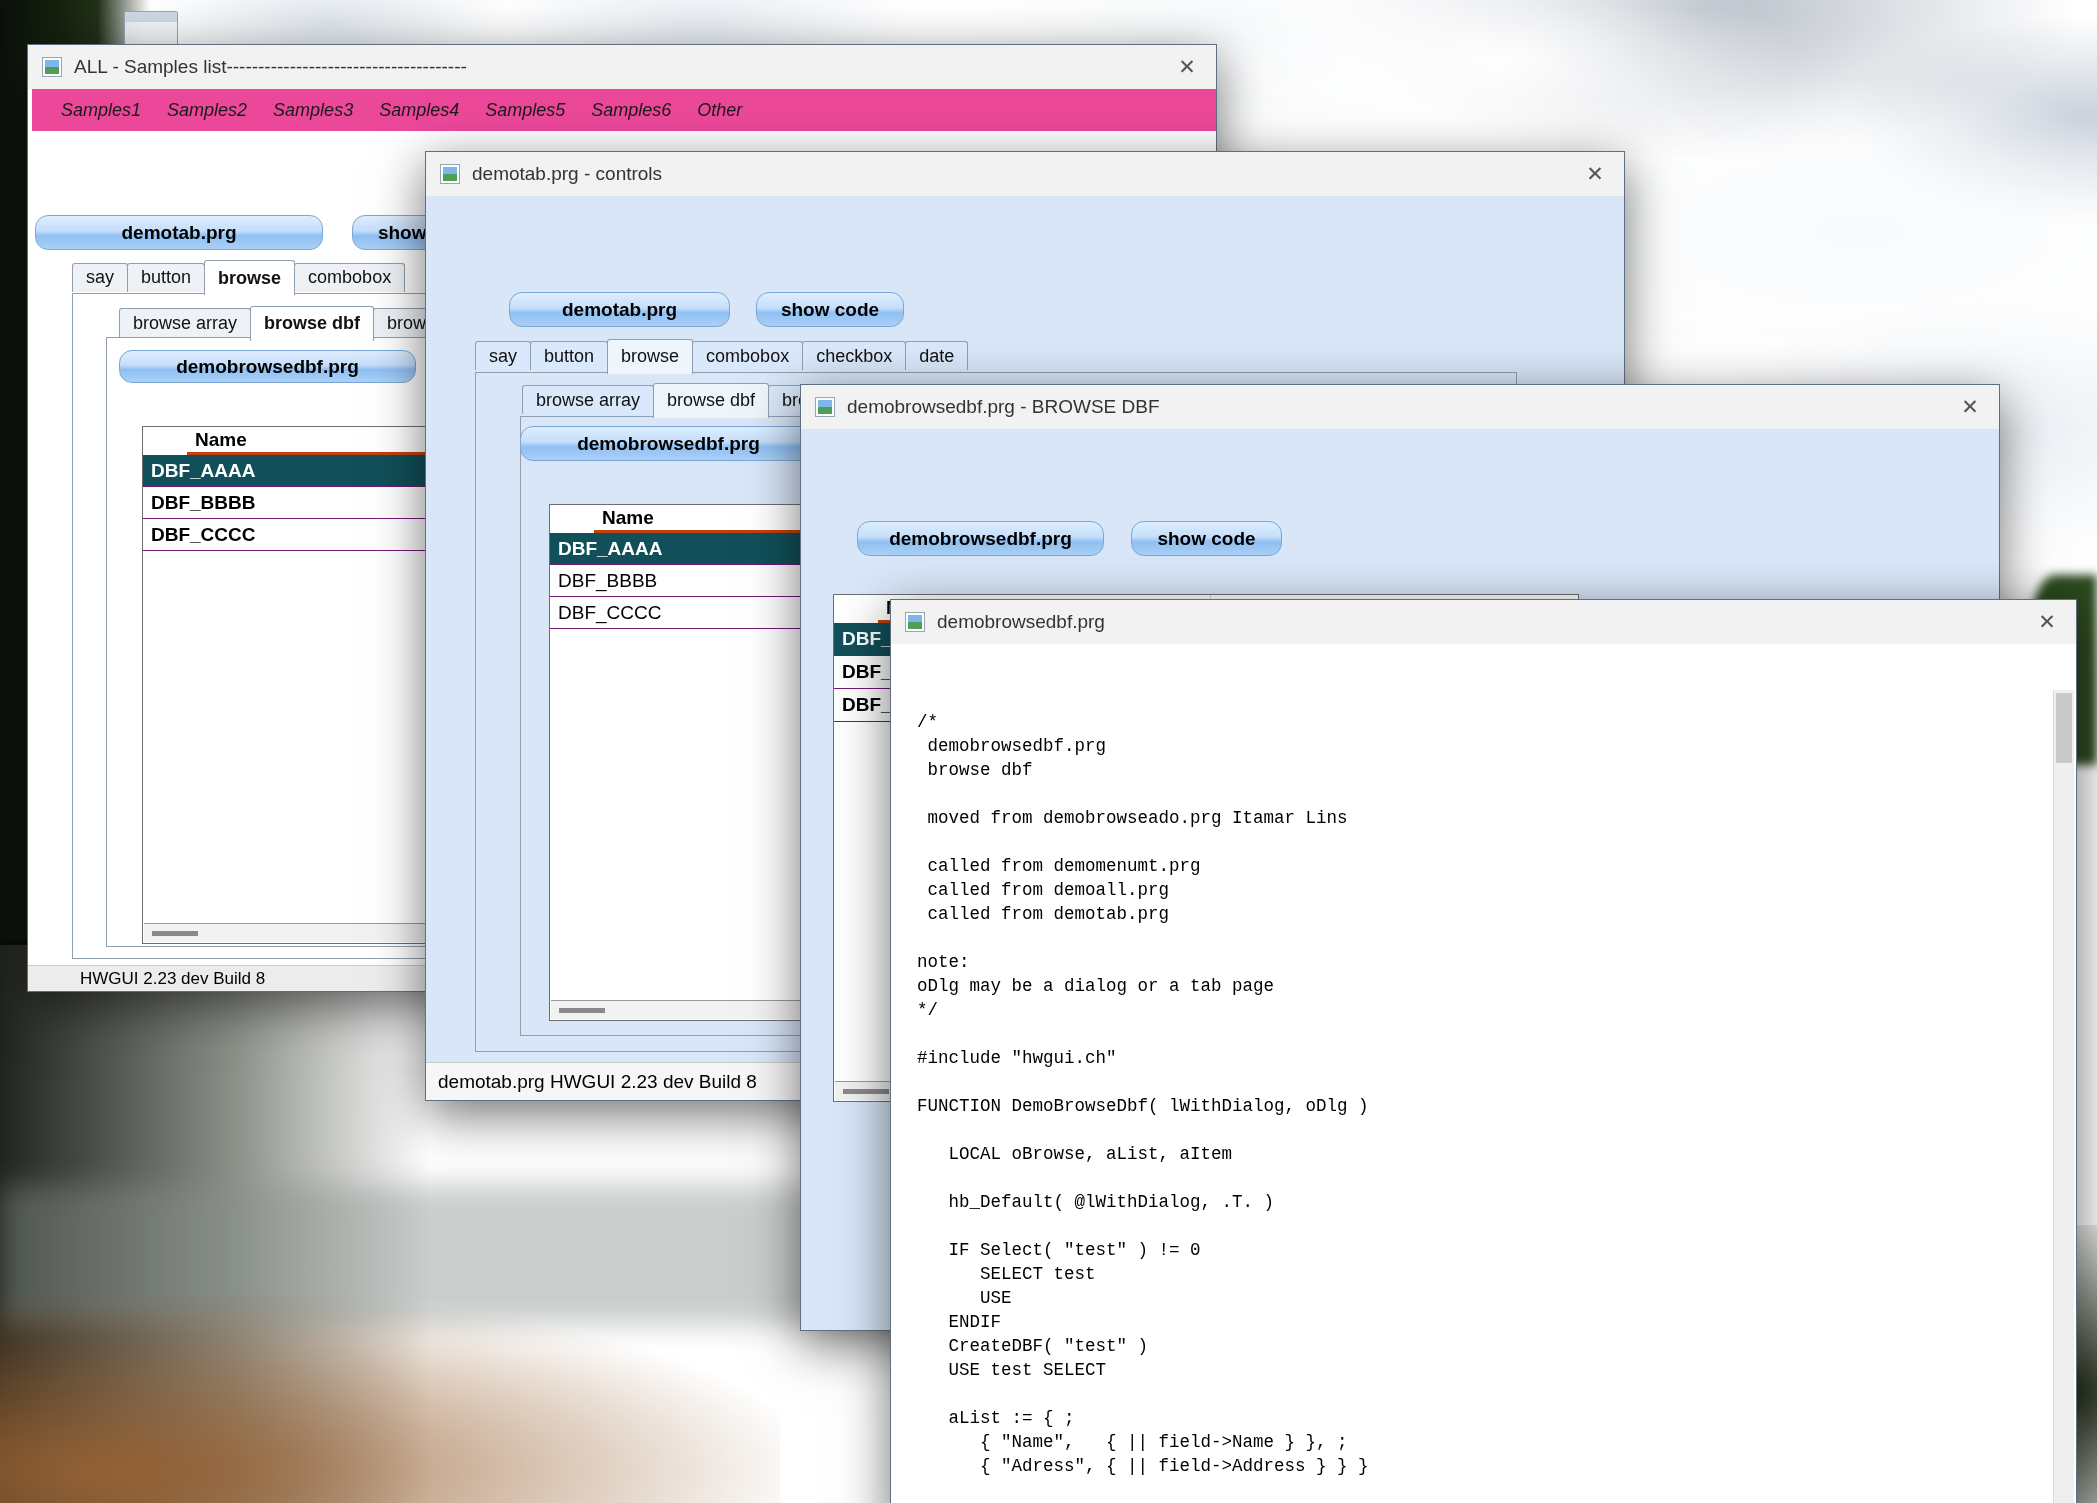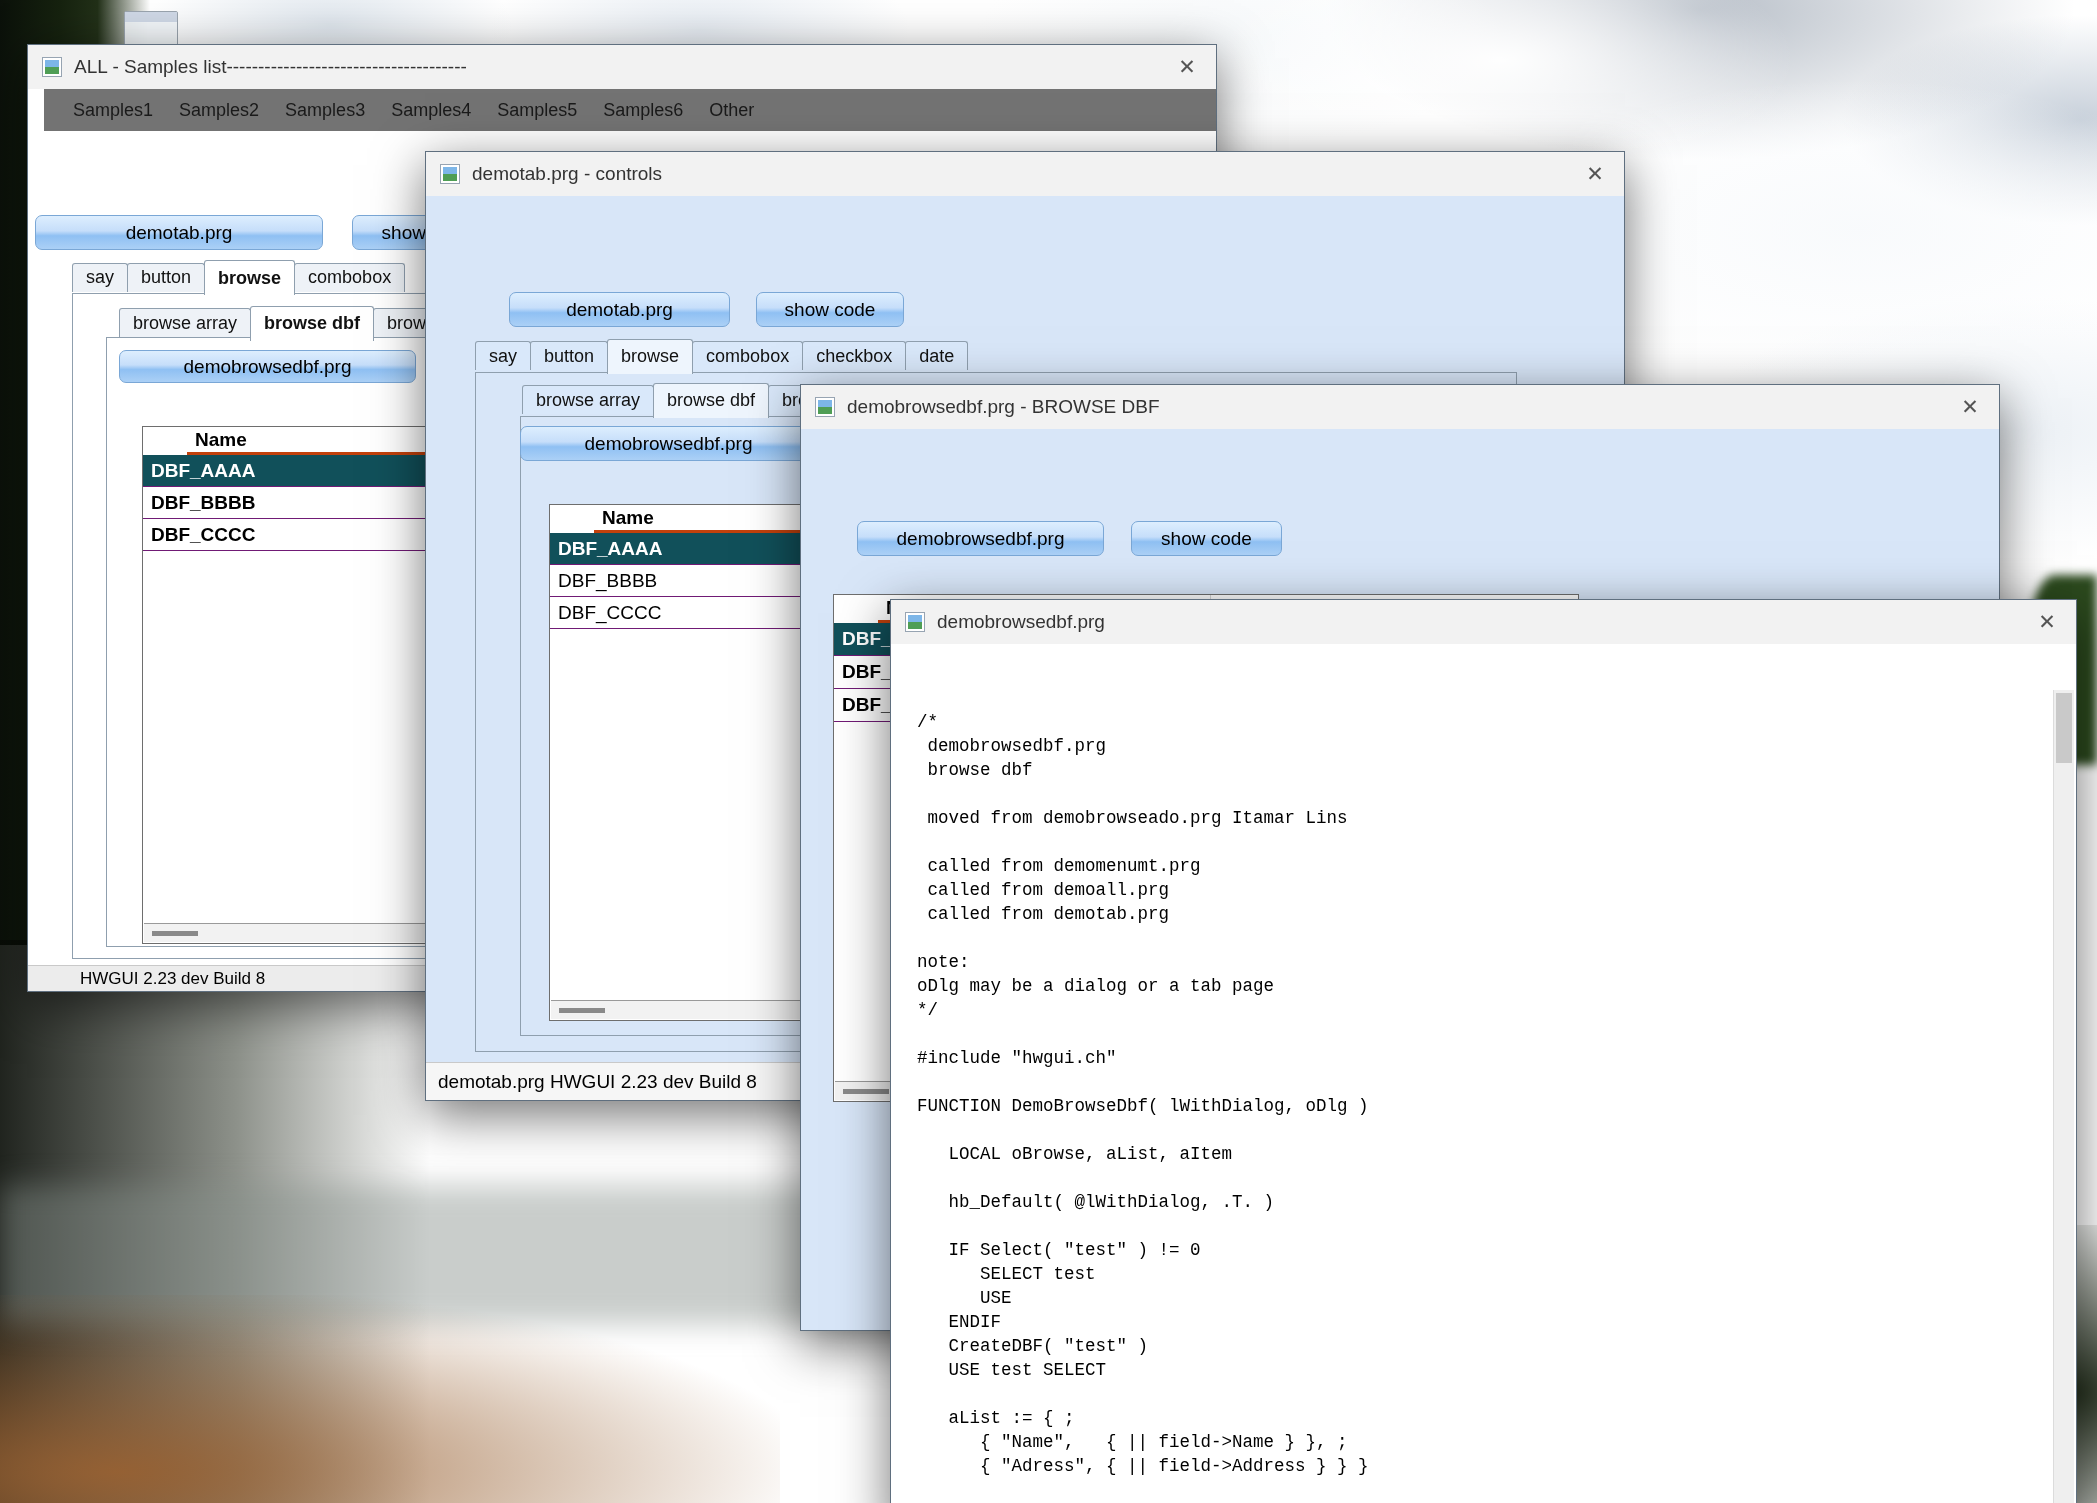--- a/index.html
+++ b/index.html
@@ -52,28 +52,28 @@
   .app-icon { width:20px; height:20px; flex:0 0 auto;
     background:linear-gradient(180deg,#7db6e8 0 50%, #4f9e55 50% 100%);
     border:1px solid #97a4b2; box-shadow:inset 0 0 0 2px #fff; }
   .title { font-size:19px; color:#333; white-space:nowrap; overflow:hidden; }
   .close { margin-left:auto; width:58px; height:44px; display:flex; align-items:center;
     justify-content:center; font-size:21px; color:#555; cursor:default; }
 
   .client { position:absolute; left:0; top:44px; right:0; bottom:0; background:#fff; overflow:hidden; }
   .win2 .client, .win3 .client { background:#d8e6f8; }
 
-  .menubar { position:absolute; left:16px; top:0; right:0; height:42px; background:#737373;
-    display:flex; align-items:center; padding-left:16px; z-index:5; }
+  .menubar { position:absolute; left:4px; top:0; right:0; height:42px; background:#ec4899;
+    display:flex; align-items:center; padding-left:16px; z-index:5;font-style:italic; }
   .menu-item { font-size:18px; color:#1a1a1a; padding:0 13px; white-space:nowrap; }
 
   .grad-btn { position:absolute; display:flex; align-items:center; justify-content:center;
-    font-family:inherit; font-weight:normal; font-size:19px; color:#000;
+    font-family:inherit; font-weight:bold; font-size:19px; color:#000;
     background:linear-gradient(180deg,#ddeefe 0%, #c6defa 45%, #8fc0f3 60%, #abd0f6 100%);
-    border:1px solid #7aa7d6; border-radius:7px; z-index:4; white-space:nowrap; }
+    border:1px solid #7aa7d6; border-radius:13px; z-index:4; white-space:nowrap; }
 
   .tabbar { position:absolute; display:flex; align-items:center; z-index:3; }
   .tab { height:29px; display:flex; align-items:center; padding:0 13px; font-size:18px;
     color:#111; background:#eef2f7; border:1px solid #8f9fae; border-bottom:none;
     border-radius:3px 3px 0 0; margin-right:-1px; white-space:nowrap; }
   .tab.sel { height:35px; background:#fff; z-index:3; margin-bottom:-1px; font-weight:bold; }
   .win2 .tab { background:#d9e8fa; }
   .win2 .tab.sel { background:#eef5fd; font-weight:normal; }
   .tabpage { position:absolute; border:1px solid #8f9fae; z-index:1; }
   .win1 .tabpage { background:#fff; }

